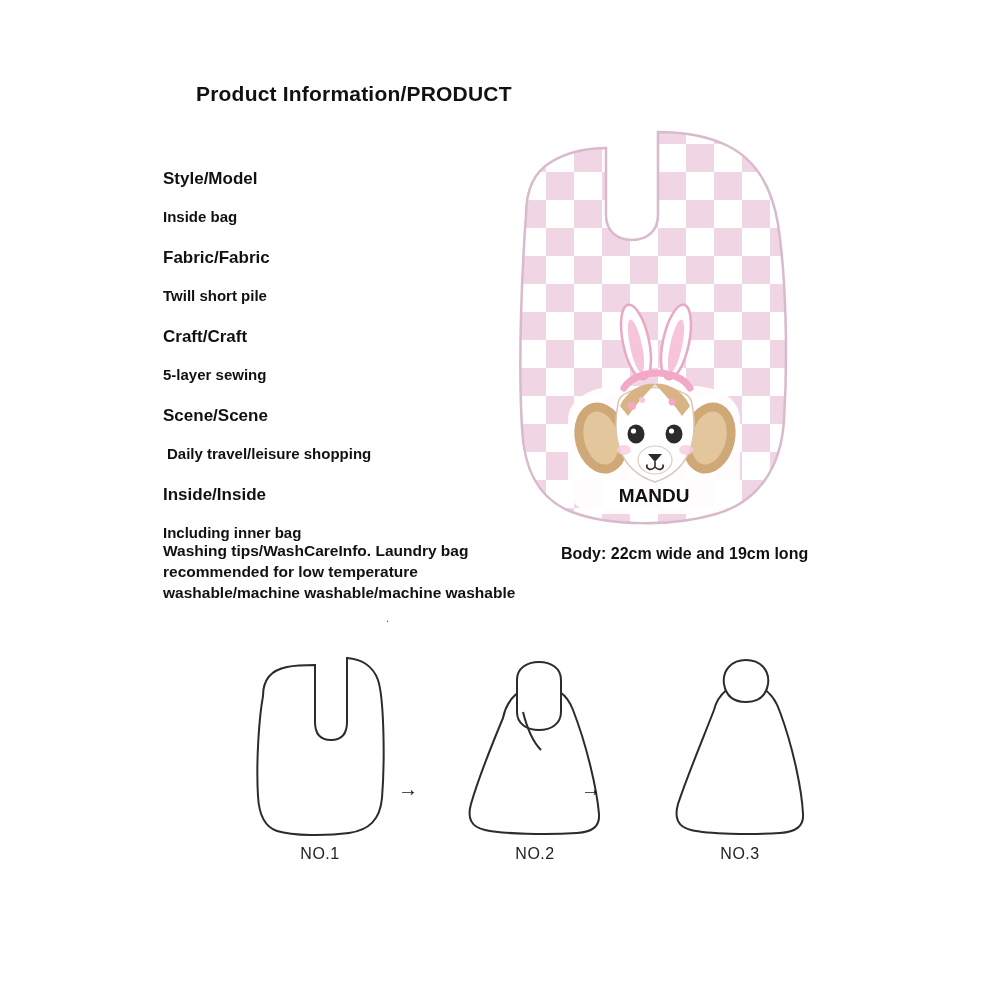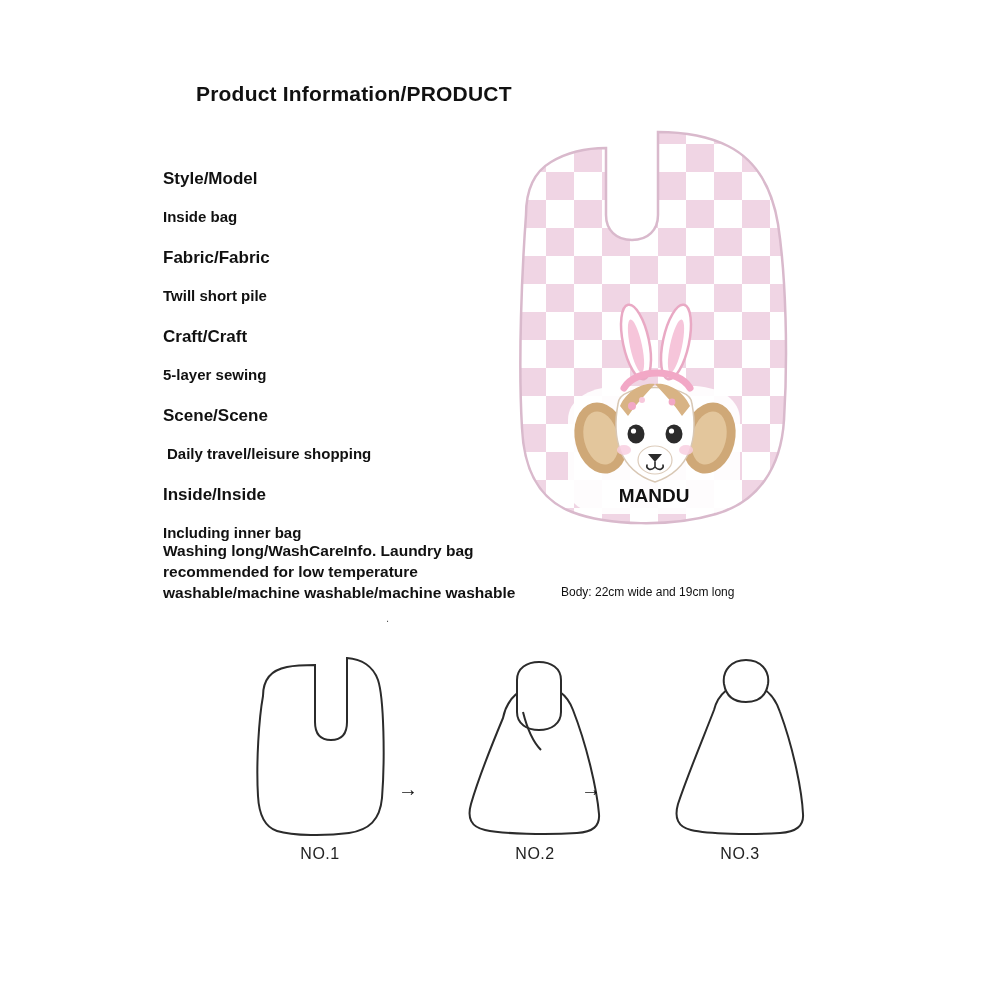--- a/index.html
+++ b/index.html
@@ -87,24 +87,23 @@
     width: 330px;
     height: 420px;
   }
   .product-fig svg {
     display: block;
   }
   .dim-caption {
     position: absolute;
     left: 561px;
     top: 545px;
-    font-size: 12px;
-    font-weight: normal;
-    color: #111;
-    margin-top: 40px;
+    font-size: 16px;
+    font-weight: bold;
+    color: #111;
   }
 
   
   .steps {
     position: absolute;
     left: 215px;
     top: 650px;
     width: 600px;
     height: 260px;
   }
@@ -173,21 +172,21 @@
       <div class="spec-val indent">Daily travel/leisure shopping</div>
     </div>
 
     <div class="spec-row">
       <div class="spec-key">Inside/Inside</div>
       <div class="spec-val">Including inner bag</div>
     </div>
 
   </div>
 
-  <div class="wash-note">Washing long/WashCareInfo. Laundry bag recommended for low temperature washable/machine washable/machine washable</div>
+  <div class="wash-note">Washing tips/WashCareInfo. Laundry bag recommended for low temperature washable/machine washable/machine washable</div>
   <div class="tiny-dot">.</div>
 
   <div class="product-fig">
     <svg width="330" height="420" viewBox="0 0 330 420" xmlns="http://www.w3.org/2000/svg">
       <defs>
 
         <clipPath id="bagClip">
           <path d="M 30 95
                    C 30 70, 38 52, 55 42
                    C 70 33, 90 28, 110 28

